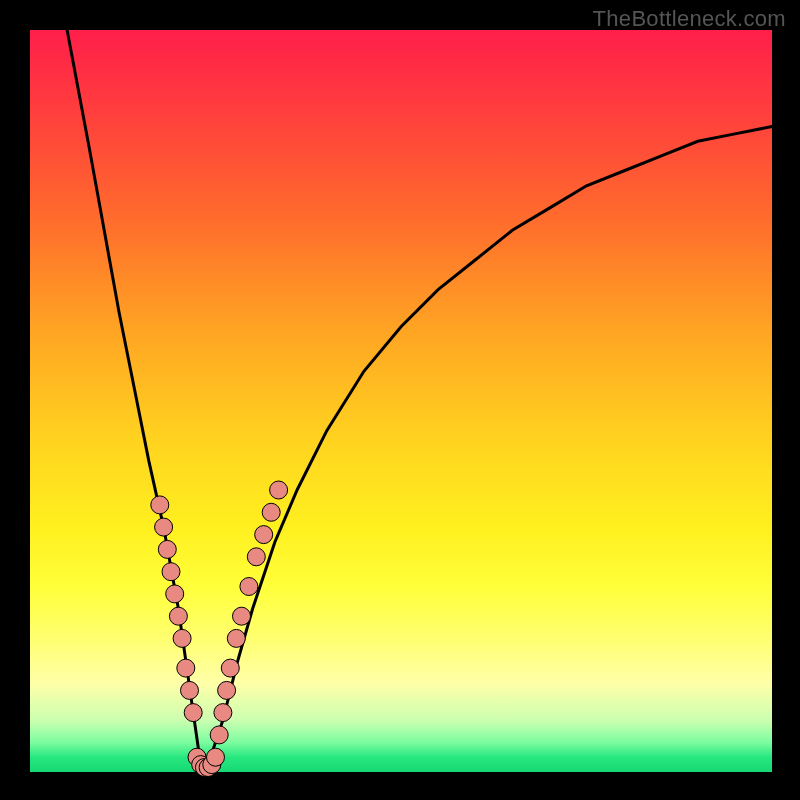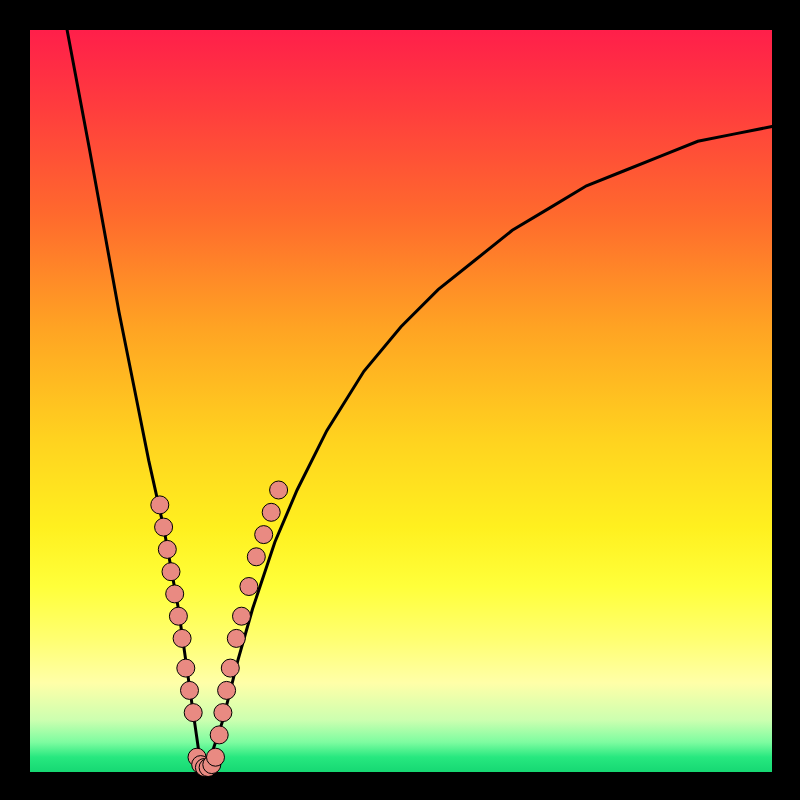--- a/index.html
+++ b/index.html
@@ -96,14 +96,15 @@
           <circle cx="211.5" cy="586.2" r="9" fill="#e98a82" stroke="#000000" stroke-width="1"></circle>
           <circle cx="218.9" cy="556.5" r="9" fill="#e98a82" stroke="#000000" stroke-width="1"></circle>
           <circle cx="226.3" cy="526.8" r="9" fill="#e98a82" stroke="#000000" stroke-width="1"></circle>
           <circle cx="233.7" cy="504.6" r="9" fill="#e98a82" stroke="#000000" stroke-width="1"></circle>
           <circle cx="241.2" cy="482.3" r="9" fill="#e98a82" stroke="#000000" stroke-width="1"></circle>
           <circle cx="248.6" cy="460.0" r="9" fill="#e98a82" stroke="#000000" stroke-width="1"></circle>
         </g>
     </svg>
   </div>
 
+  <div class="watermark">TheBottleneck.com</div>
 
 </div>
 
 </body></html>

